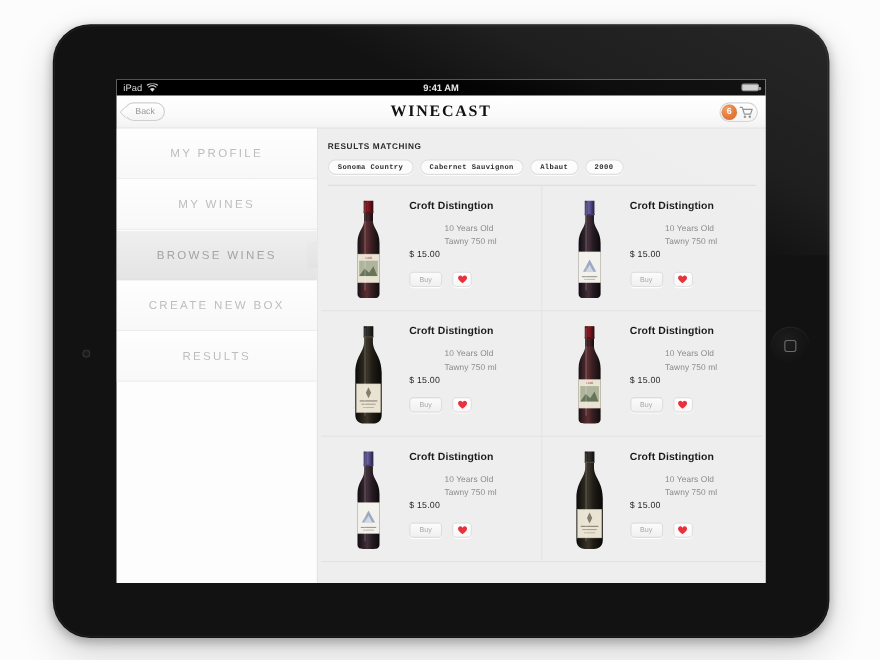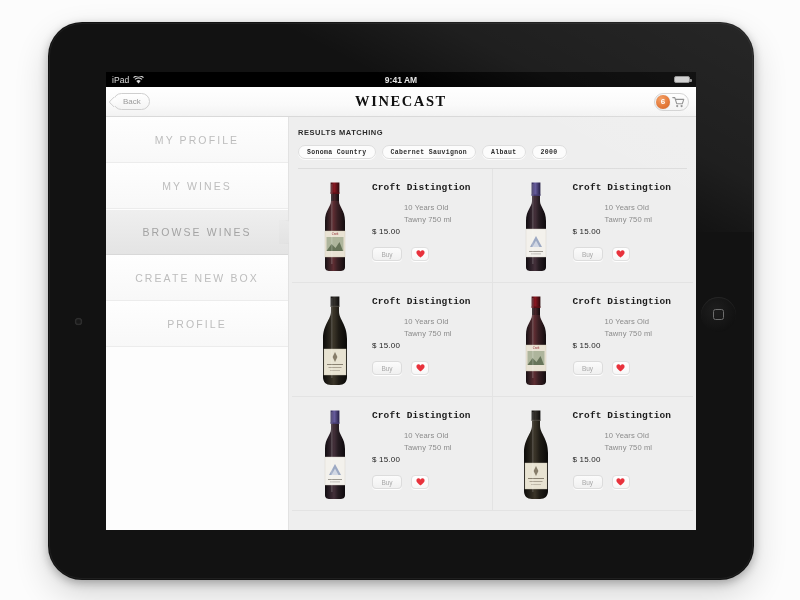--- a/index.html
+++ b/index.html
@@ -277,21 +277,20 @@
   }
   .bottle-wrap svg { display: block; }
 
   .card-info { padding-left: 6px; padding-top: 3px; }
   .card-title {
     font-size: 9.5px;
     font-weight: bold;
     color: #1a1a1a;
     letter-spacing: .1px;
     margin-bottom: 9px;
-    font-family: Liberation Mono, monospace;
   }
   .card-line {
     font-size: 7.6px;
     color: #8b8b8b;
     line-height: 11.5px;
     letter-spacing: .1px;
     margin-left: 32px;
   }
   .card-price {
     font-size: 8px;
@@ -379,21 +378,21 @@
           <div class="side-item">
             <span>MY WINES</span>
           </div>
           <div class="side-item active">
             <span>BROWSE WINES</span>
           </div>
           <div class="side-item">
             <span>CREATE NEW BOX</span>
           </div>
           <div class="side-item">
-            <span>PROFILE</span>
+            <span>RESULTS</span>
           </div>
           <div id="sidebar-filler"></div>
         </div>
 
         <div id="content">
 
           <div id="results-label">RESULTS MATCHING</div>
 
           <div id="filter-pills">
             <div class="pill">

